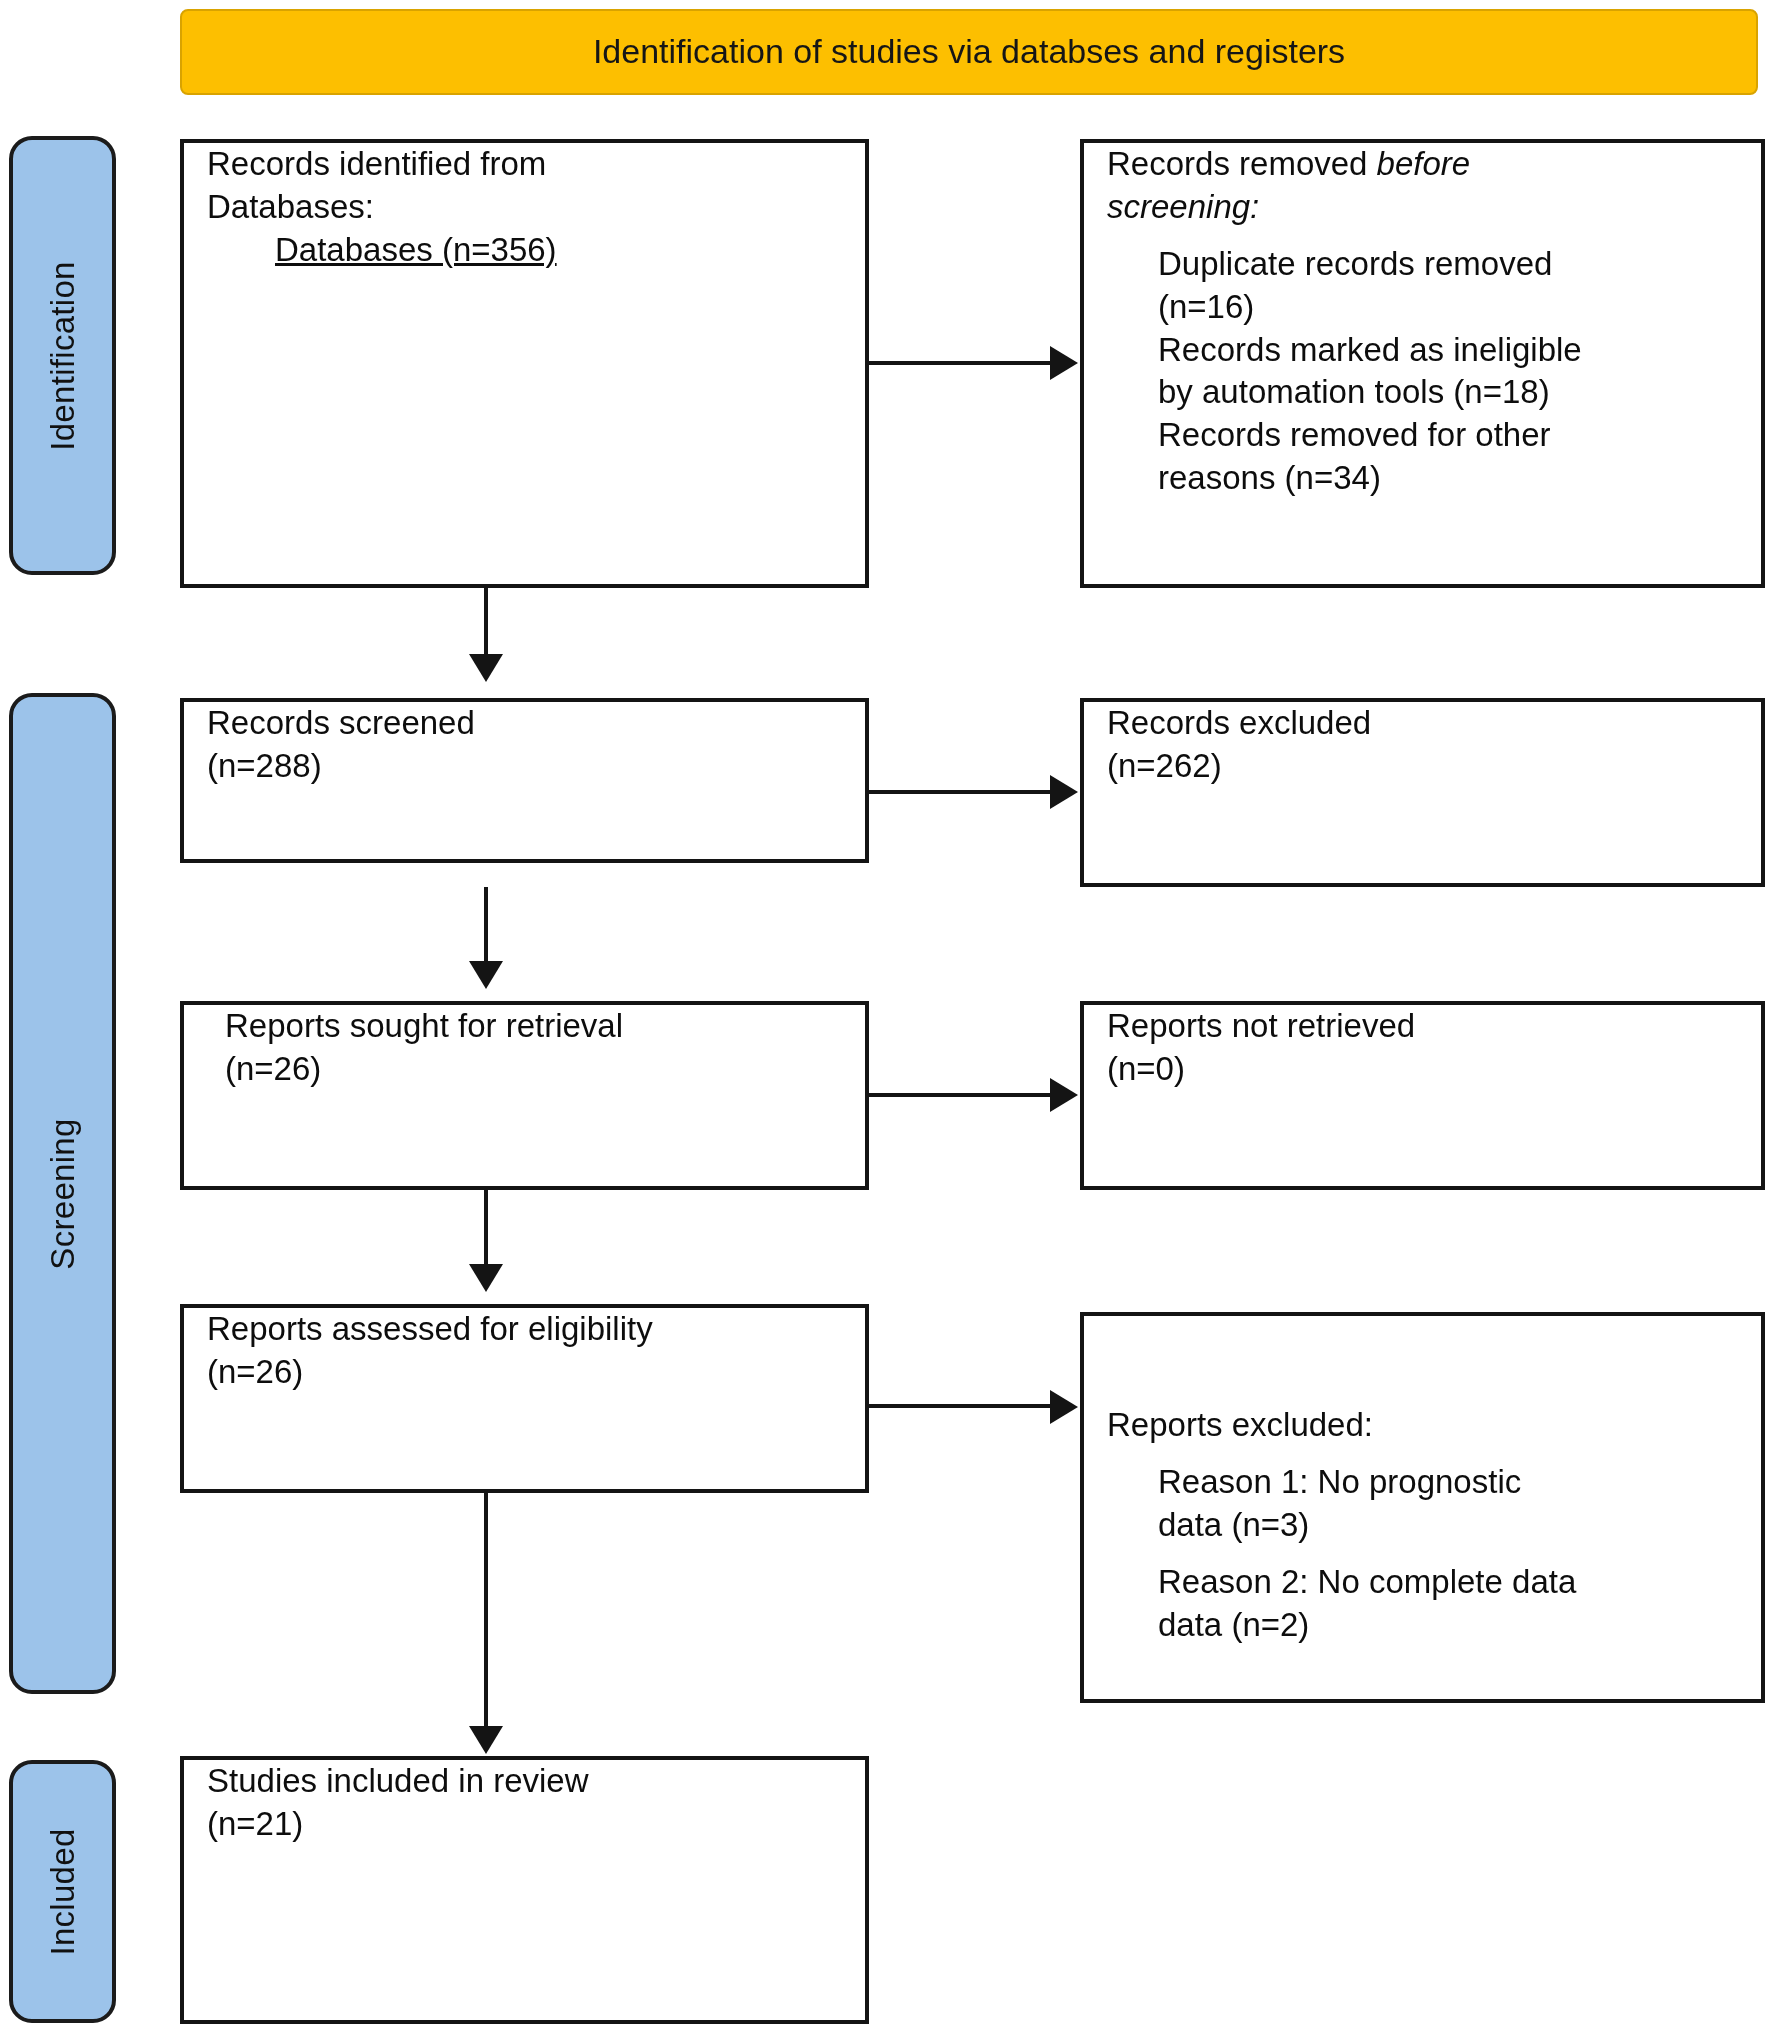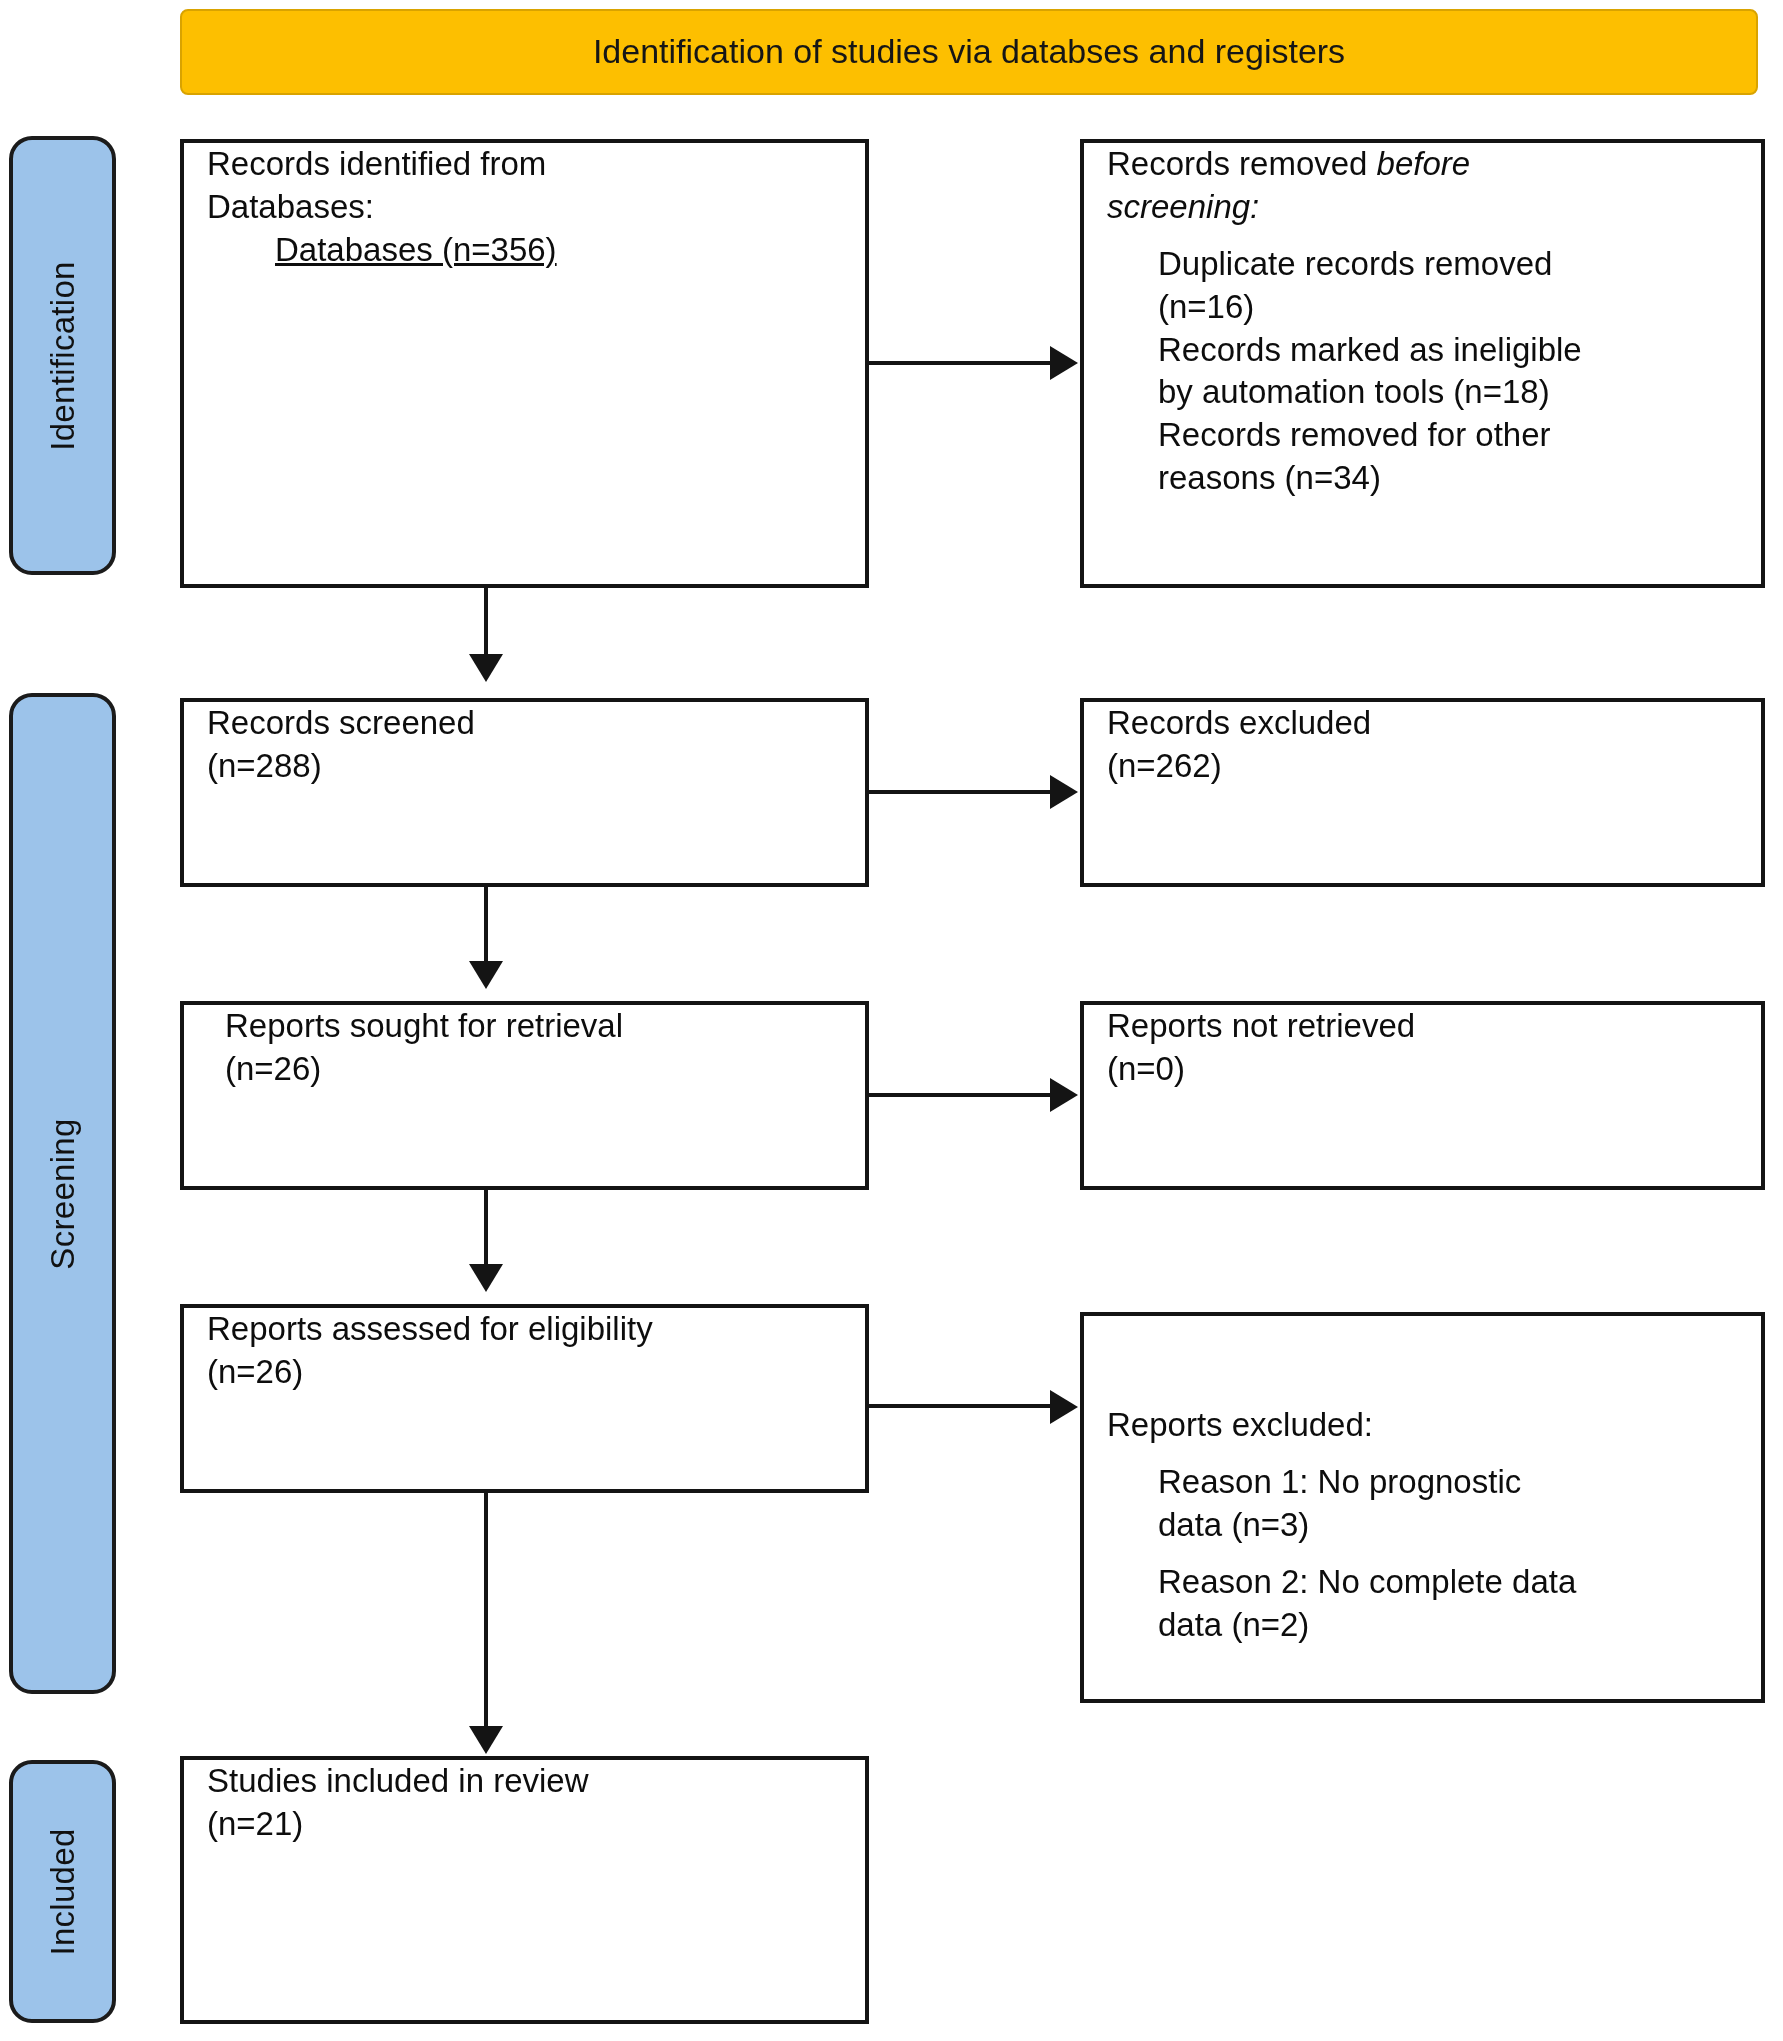--- a/index.html
+++ b/index.html
@@ -155,21 +155,21 @@
     <p class="indent-sm">Records removed for other</p>
     <p class="indent-sm">reasons (n=34)</p>
   </div>
 
   <div class="hline" style="left:869px; top:361px; width:183px;"></div>
   <div class="arrow-right" style="left:1050px; top:346px;"></div>
 
   <div class="vline" style="left:484px; top:588px; height:68px;"></div>
   <div class="arrow-down" style="left:469px; top:654px;"></div>
 
-  <div class="flowbox" style="left:180px; top:698px; width:689px; height:189px;">
+  <div class="flowbox" style="left:180px; top:698px; width:689px; height:165px;">
     <p>Records screened</p>
     <p>(n=288)</p>
   </div>
 
   <div class="flowbox" style="left:1080px; top:698px; width:685px; height:189px;">
     <p>Records excluded</p>
     <p>(n=262)</p>
   </div>
 
   <div class="hline" style="left:869px; top:790px; width:183px;"></div>

